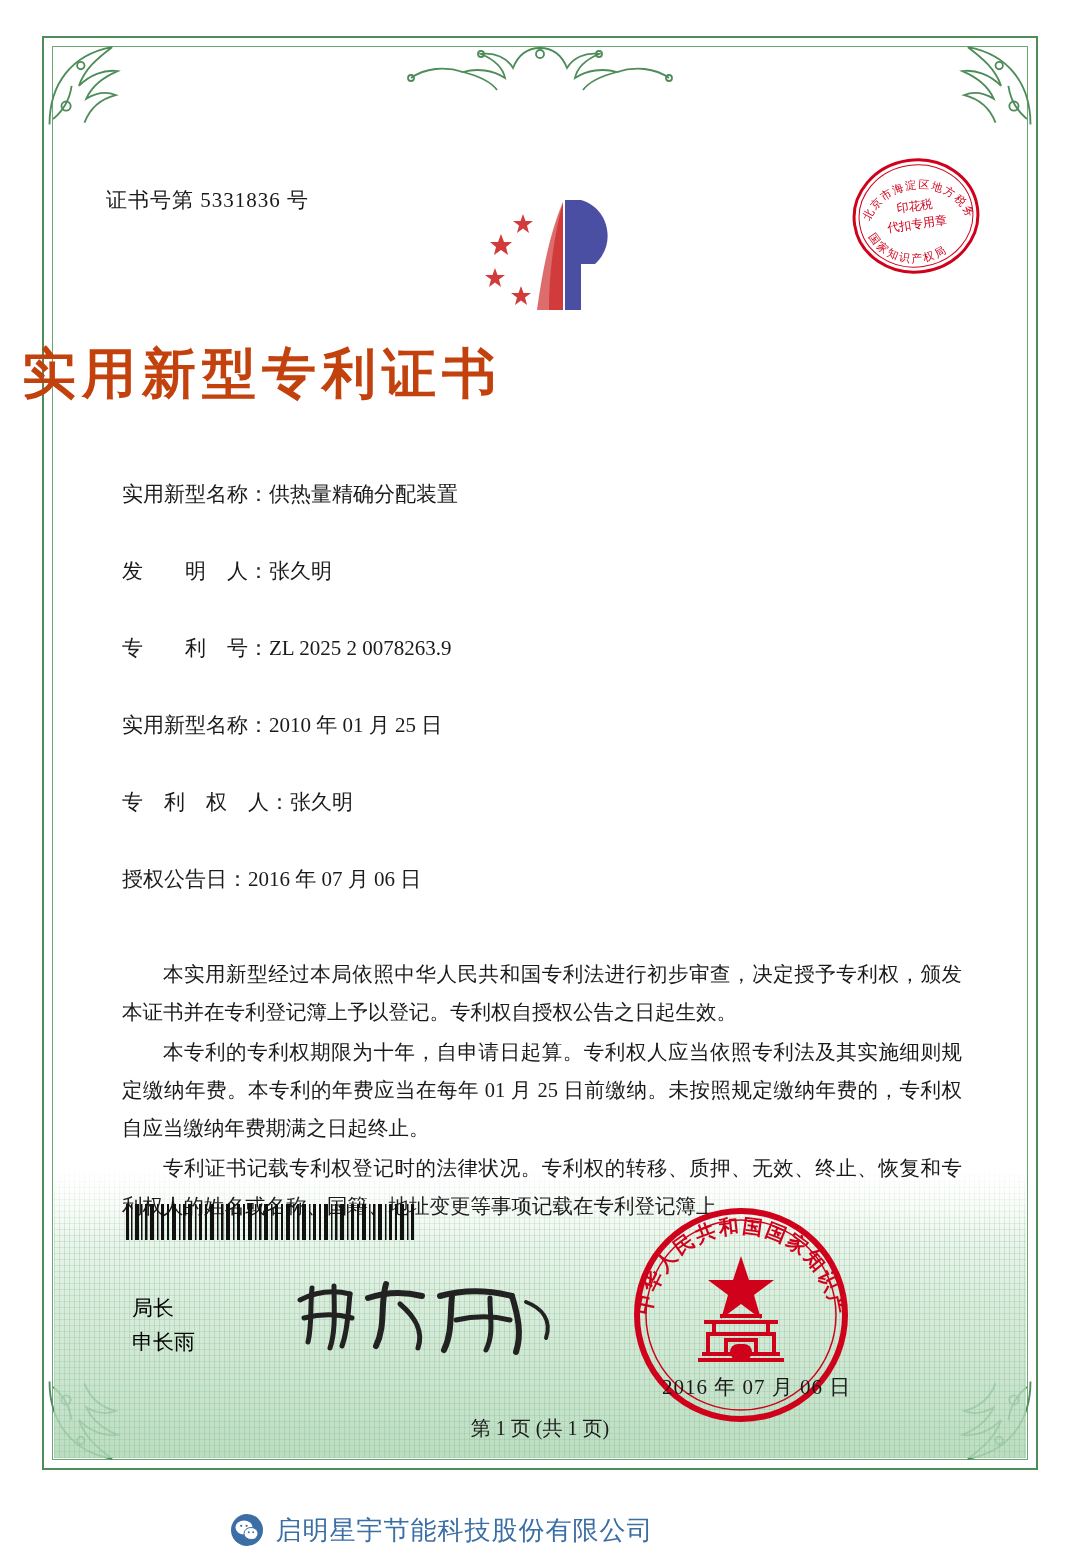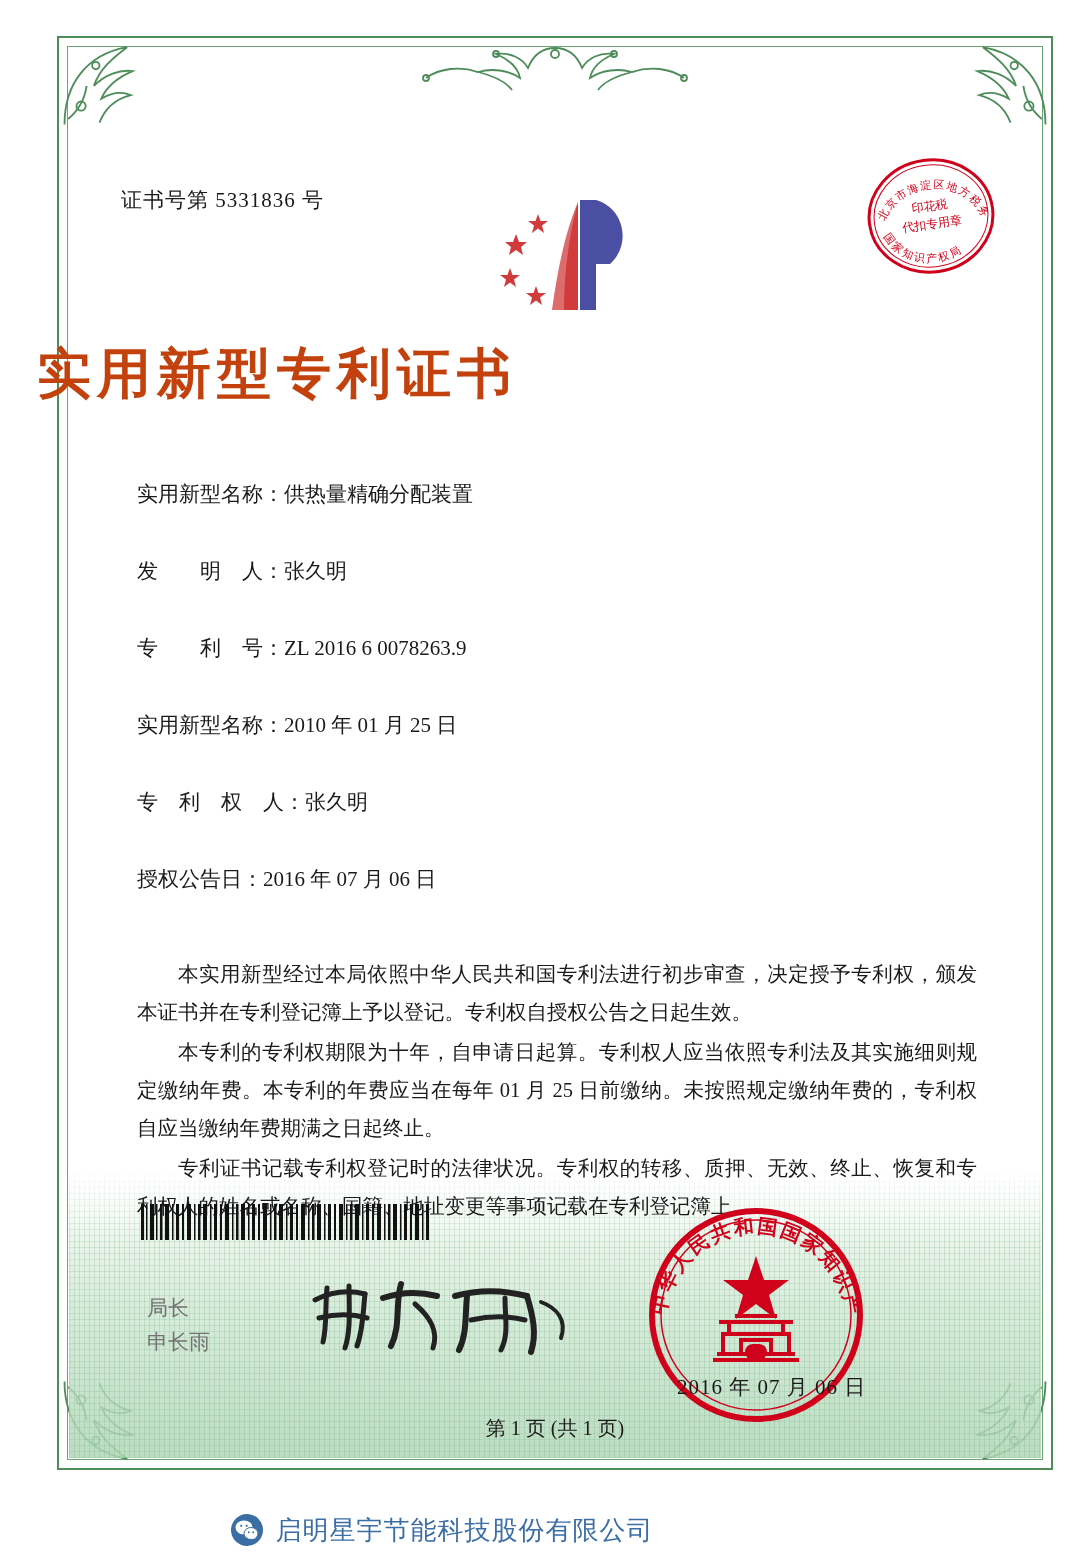--- a/index.html
+++ b/index.html
@@ -11,21 +11,21 @@
     font-family: "Liberation Serif", "DejaVu Serif", serif;
     width: 1080px;
     height: 1565px;
     position: relative;
     overflow: hidden;
   }
 
   
   .certificate {
     position: absolute;
-    left: 37px;
+    left: 22px;
     top: 18px;
     width: 1036px;
     height: 1470px;
     background: #ffffff;
     box-sizing: border-box;
   }
 
   
   .frame-outer {
     position: absolute;
@@ -182,21 +182,21 @@
     height: 36px;
   }
 
   
   .director {
     position: absolute;
     left: 110px;
     top: 1273px;
     font-size: 21px;
     line-height: 34px;
-    color: #737373;
+    color: #000000;
   }
 
   
   .signature {
     position: absolute;
     left: 268px;
     top: 1250px;
     width: 270px;
     height: 90px;
   }
@@ -352,21 +352,21 @@
     <div class="title">实用新型专利证书</div>
 
     <div class="fields">
       <div class="field-row">
         <span class="field-label">实用新型名称：</span><span class="field-value">供热量精确分配装置</span>
       </div>
       <div class="field-row">
         <span class="field-label">发　　明　人：</span><span class="field-value">张久明</span>
       </div>
       <div class="field-row">
-        <span class="field-label">专　　利　号：</span><span class="field-value">ZL 2016 6 0078263.9</span>
+        <span class="field-label">专　　利　号：</span><span class="field-value">ZL 2025 2 0078263.9</span>
       </div>
       <div class="field-row">
         <span class="field-label">实用新型名称：</span><span class="field-value">2010 年 01 月 25 日</span>
       </div>
       <div class="field-row">
         <span class="field-label">专　利　权　人：</span><span class="field-value">张久明</span>
       </div>
       <div class="field-row">
         <span class="field-label">授权公告日：</span><span class="field-value">2016 年 07 月 06 日</span>
       </div>

